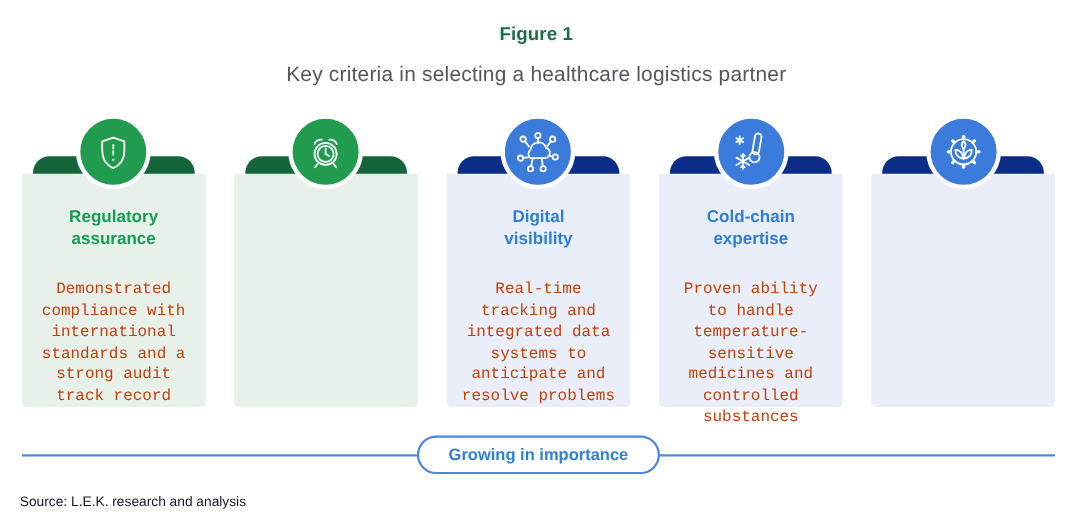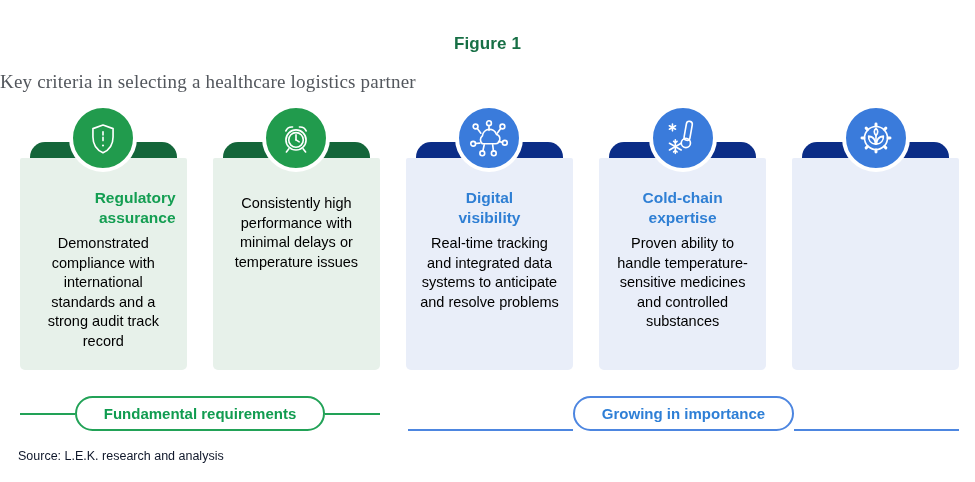--- a/index.html
+++ b/index.html
@@ -6,33 +6,32 @@
   html, body { background: #ffffff; }
   body {
     width: 975px; height: 482px;
     font-family: "Liberation Sans", "DejaVu Sans", sans-serif;
     overflow: hidden; position: relative;
   }
   .page { width: 975px; height: 482px; background: #fff; }
 
   
   .figure-label {
-    padding-top: 34px;
+    padding-top: 21px;
     text-align: center;
     font-size: 17px; font-weight: bold;
     color: #176f45;
     letter-spacing: .1px;
   }
   .figure-title {
     margin-top: 17px;
-    text-align: left;
+    text-align: center;
     font-size: 19px;
     color: #53575d;
     letter-spacing: .2px;
-    font-family: Liberation Serif, serif;
   }
 
   
   .cards {
     position: absolute;
     left: 20px; right: 16px; top: 104px;
     height: 266px;
     display: flex;
     gap: 26.5px;
   }
@@ -67,47 +66,48 @@
     text-align: center;
   }
   .card-col.green .card-body { background: #e7f1ea; }
   .card-col.blue  .card-body { background: #e9eef9; }
 
   .card-title {
     font-size: 15.5px; font-weight: bold;
     line-height: 20px;
     white-space: pre-line;
   }
-  .card-col.green .card-title { color: #149e52; text-align: right; }
+  .card-col.green .card-title { color: #149e52; }
   .card-col.blue  .card-title { color: #2f7fd4; }
 
   .card-desc {
-    margin-top: 6px;
+    margin-top: 26px;
     font-size: 14.5px;
     line-height: 19.5px;
-    color: #000000;
+    color: #c2410c;
+    font-family: Liberation Mono, monospace;
   }
 
   .icon-circle svg { display: block; }
   .icon-circle svg * { stroke: #ffffff; stroke-width: 1.7; fill: none;
                        stroke-linecap: round; stroke-linejoin: round; }
   .icon-circle svg .dotfill { fill: #ffffff; stroke: none; }
   .icon-circle svg .tooth  { stroke-width: 3.1; }
 
   
   .brackets {
     position: absolute;
     left: 20px; right: 16px; top: 396px;
     height: 35px;
     display: flex;
     gap: 28px;
   }
   .bracket { display: flex; align-items: center; }
   .bracket.green { flex: 0 0 360px; }
-  .bracket.blue  { flex: 1 1 auto; align-items: flex-end; }
+  .bracket.blue  { flex: 1 1 auto; }
   .bracket .line { flex: 1 1 0; height: 0; border-top: 2.5px solid; }
   .bracket.green .line { border-color: #22a257; }
   .bracket.blue  .line { border-color: #4d86e0; }
   .bracket .pill {
     border: 2px solid;
     border-radius: 18px;
     height: 35px;
     padding: 0 27px;
     display: flex; align-items: center;
     font-size: 15px; font-weight: bold;
@@ -159,21 +159,20 @@
           <circle cx="24" cy="26" r="7.6"></circle>
           <path d="M24 26 V20.8"></path>
           <path d="M24 26 L27.3 28"></path>
           <path d="M13.4 16.6 A7 7 0 0 1 20.4 12.5"></path>
           <path d="M27.6 12.5 A7 7 0 0 1 34.6 16.6"></path>
           <path d="M16.6 35.3 L14 38.6"></path>
           <path d="M31.4 35.3 L34 38.6"></path>
         </svg>
       </div>
       <div class="card-body">
-        <div class="card-desc">Consistently high performance with minimal delays or temperature issues</div>
       </div>
     </div>
 
     <div class="card-col blue">
       <div class="tab"></div>
       <div class="icon-circle">
         <svg width="46" height="46" viewBox="0 0 48 48">
           <path d="M17 30 h13.5 a5 5 0 0 0 1.2 -9.8 a7.5 7.5 0 0 0 -14.6 1.6 a5.2 5.2 0 0 0 -0.1 8.2 z"></path>
           <circle cx="10" cy="12" r="2.5"></circle>
           <circle cx="24" cy="8.5" r="2.5"></circle>
@@ -242,25 +241,20 @@
           <path d="M24.4 30.5 C29.4 30 32 26.3 31.7 22 C27 22.5 24.6 25.8 24.4 30.5 Z"></path>
         </svg>
       </div>
       <div class="card-body">
       </div>
     </div>
 
   </div>
 
   <div class="brackets">
-    <div class="bracket green">
-      <div class="line"></div>
-      <div class="pill">Fundamental requirements</div>
-      <div class="line"></div>
-    </div>
     <div class="bracket blue">
       <div class="line"></div>
       <div class="pill">Growing in importance</div>
       <div class="line"></div>
     </div>
   </div>
 
   <div class="source">Source: L.E.K. research and analysis</div>
 
 </div>

